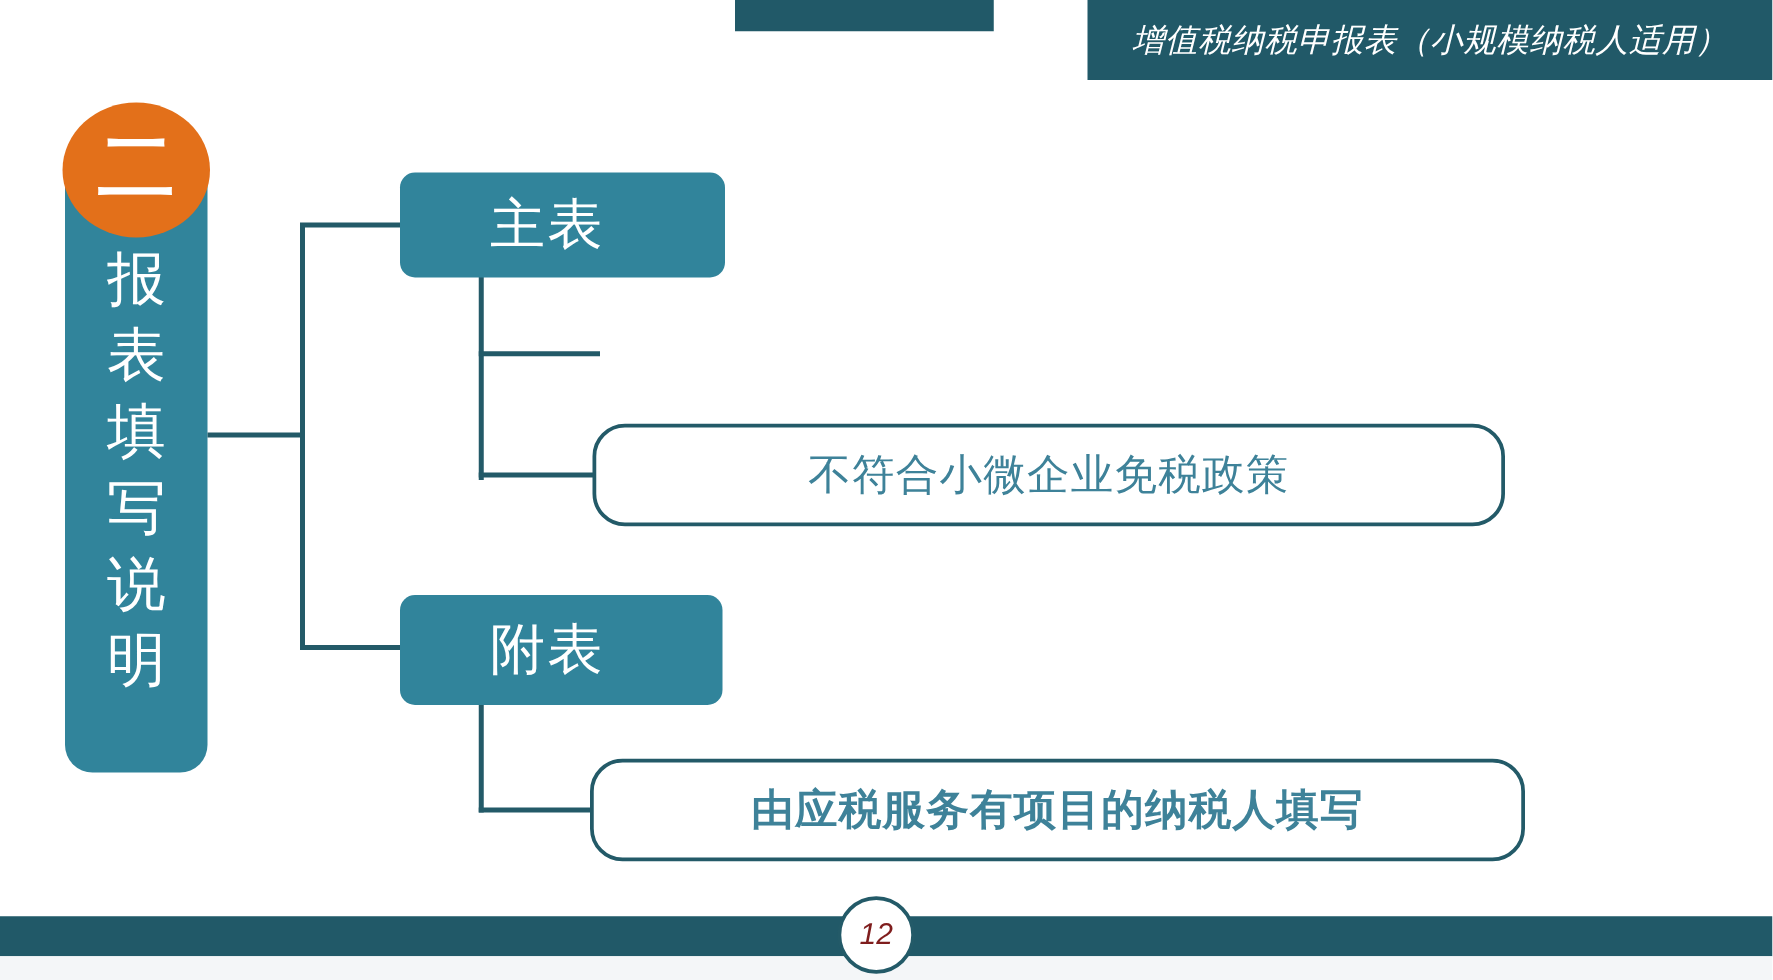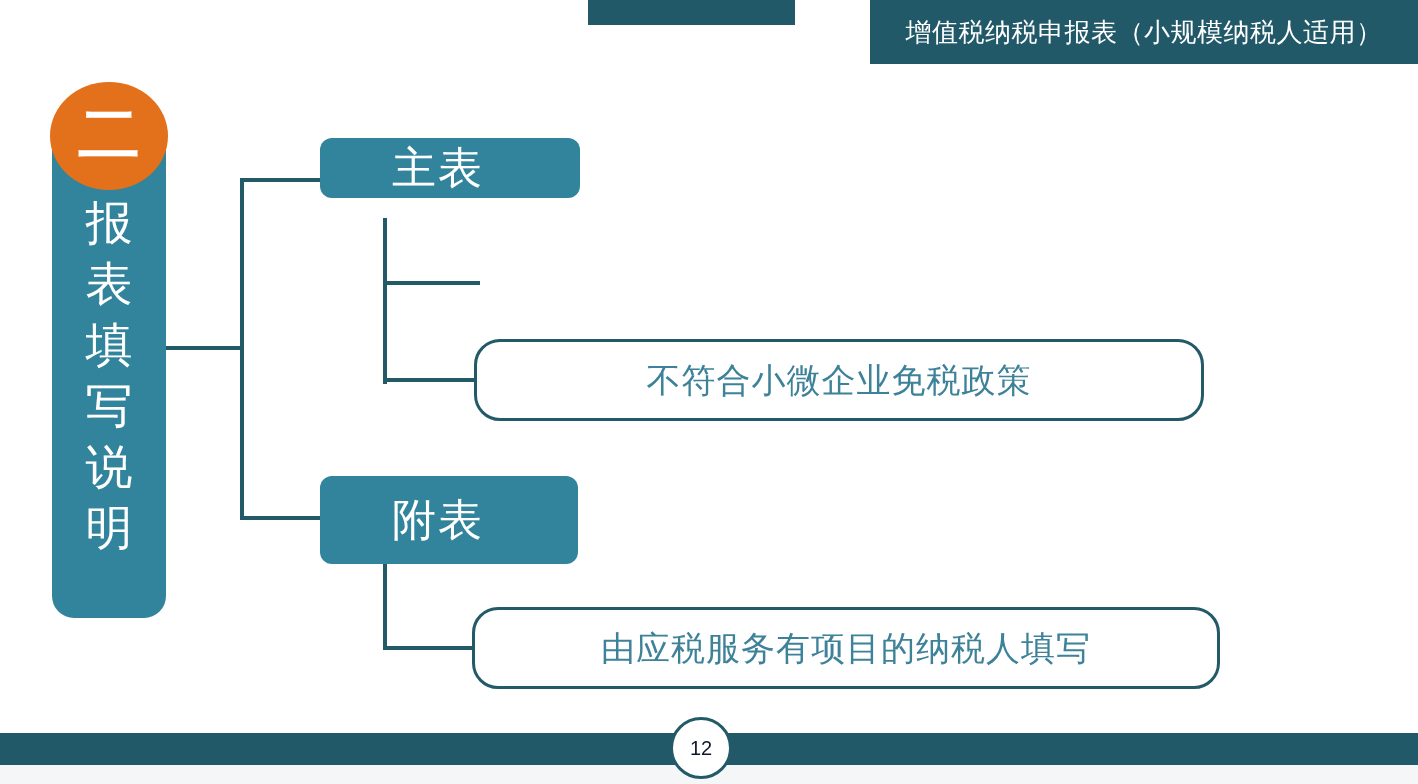--- a/index.html
+++ b/index.html
@@ -39,20 +39,21 @@
   .header-banner {
     position: absolute;
     left: 870px;
     top: 0px;
     width: 548px;
     height: 64px;
     background: #215968;
     display: flex;
     align-items: center;
     justify-content: center;
+    font-style: italic;
   }
   .header-banner .header-title {
     color: #ffffff;
     font-size: 26px;
     letter-spacing: 0.5px;
     white-space: nowrap;
     line-height: 1;
     font-weight: 400;
   }
 
@@ -175,23 +176,24 @@
     height: 62px;
     border-radius: 50%;
     background: #ffffff;
     border: 3px solid #235A68;
     display: flex;
     align-items: center;
     justify-content: center;
     box-sizing: border-box;
   }
   .page-badge-num {
-    color: #0f172a;
-    font-size: 20px;
-    line-height: 1;
+    color: #7f1d1d;
+    font-size: 24px;
+    line-height: 1;
+    font-style: italic;
   }
 </style>
 </head>
 <body>
 
 <div class="slide">
 
   <div class="top-block"></div>
 
   <div class="header-banner">
@@ -223,34 +225,34 @@
   <div class="line" style="left:383px; top:218px; width:4px; height:166px;"></div>
 
   <div class="line" style="left:383px; top:281px; width:97px; height:4px;"></div>
 
   <div class="line" style="left:383px; top:378px; width:97px; height:4px;"></div>
 
   <div class="line" style="left:383px; top:556px; width:4px; height:94px;"></div>
 
   <div class="line" style="left:383px; top:646px; width:97px; height:4px;"></div>
 
-  <div class="node-filled" style="left:320px; top:138px; width:260px; height:60px;">
+  <div class="node-filled" style="left:320px; top:138px; width:260px; height:84px;">
     <span class="node-label">主表</span>
   </div>
 
 
   <div class="node-outline" style="left:474px; top:339px; width:730px; height:82px;text-align:center;">
     <span class="node-label">不符合小微企业免税政策</span>
   </div>
 
   <div class="node-filled" style="left:320px; top:476px; width:258px; height:88px;">
     <span class="node-label">附表</span>
   </div>
 
-  <div class="node-outline" style="left:472px; top:607px; width:748px; height:82px;">
+  <div class="node-outline" style="left:472px; top:607px; width:748px; height:82px;font-weight:bold;">
     <span class="node-label">由应税服务有项目的纳税人填写</span>
   </div>
 
   <div class="footer-bar"></div>
   <div class="footer-strip"></div>
   <div class="page-badge">
     <span class="page-badge-num">12</span>
   </div>
 
 </div>

